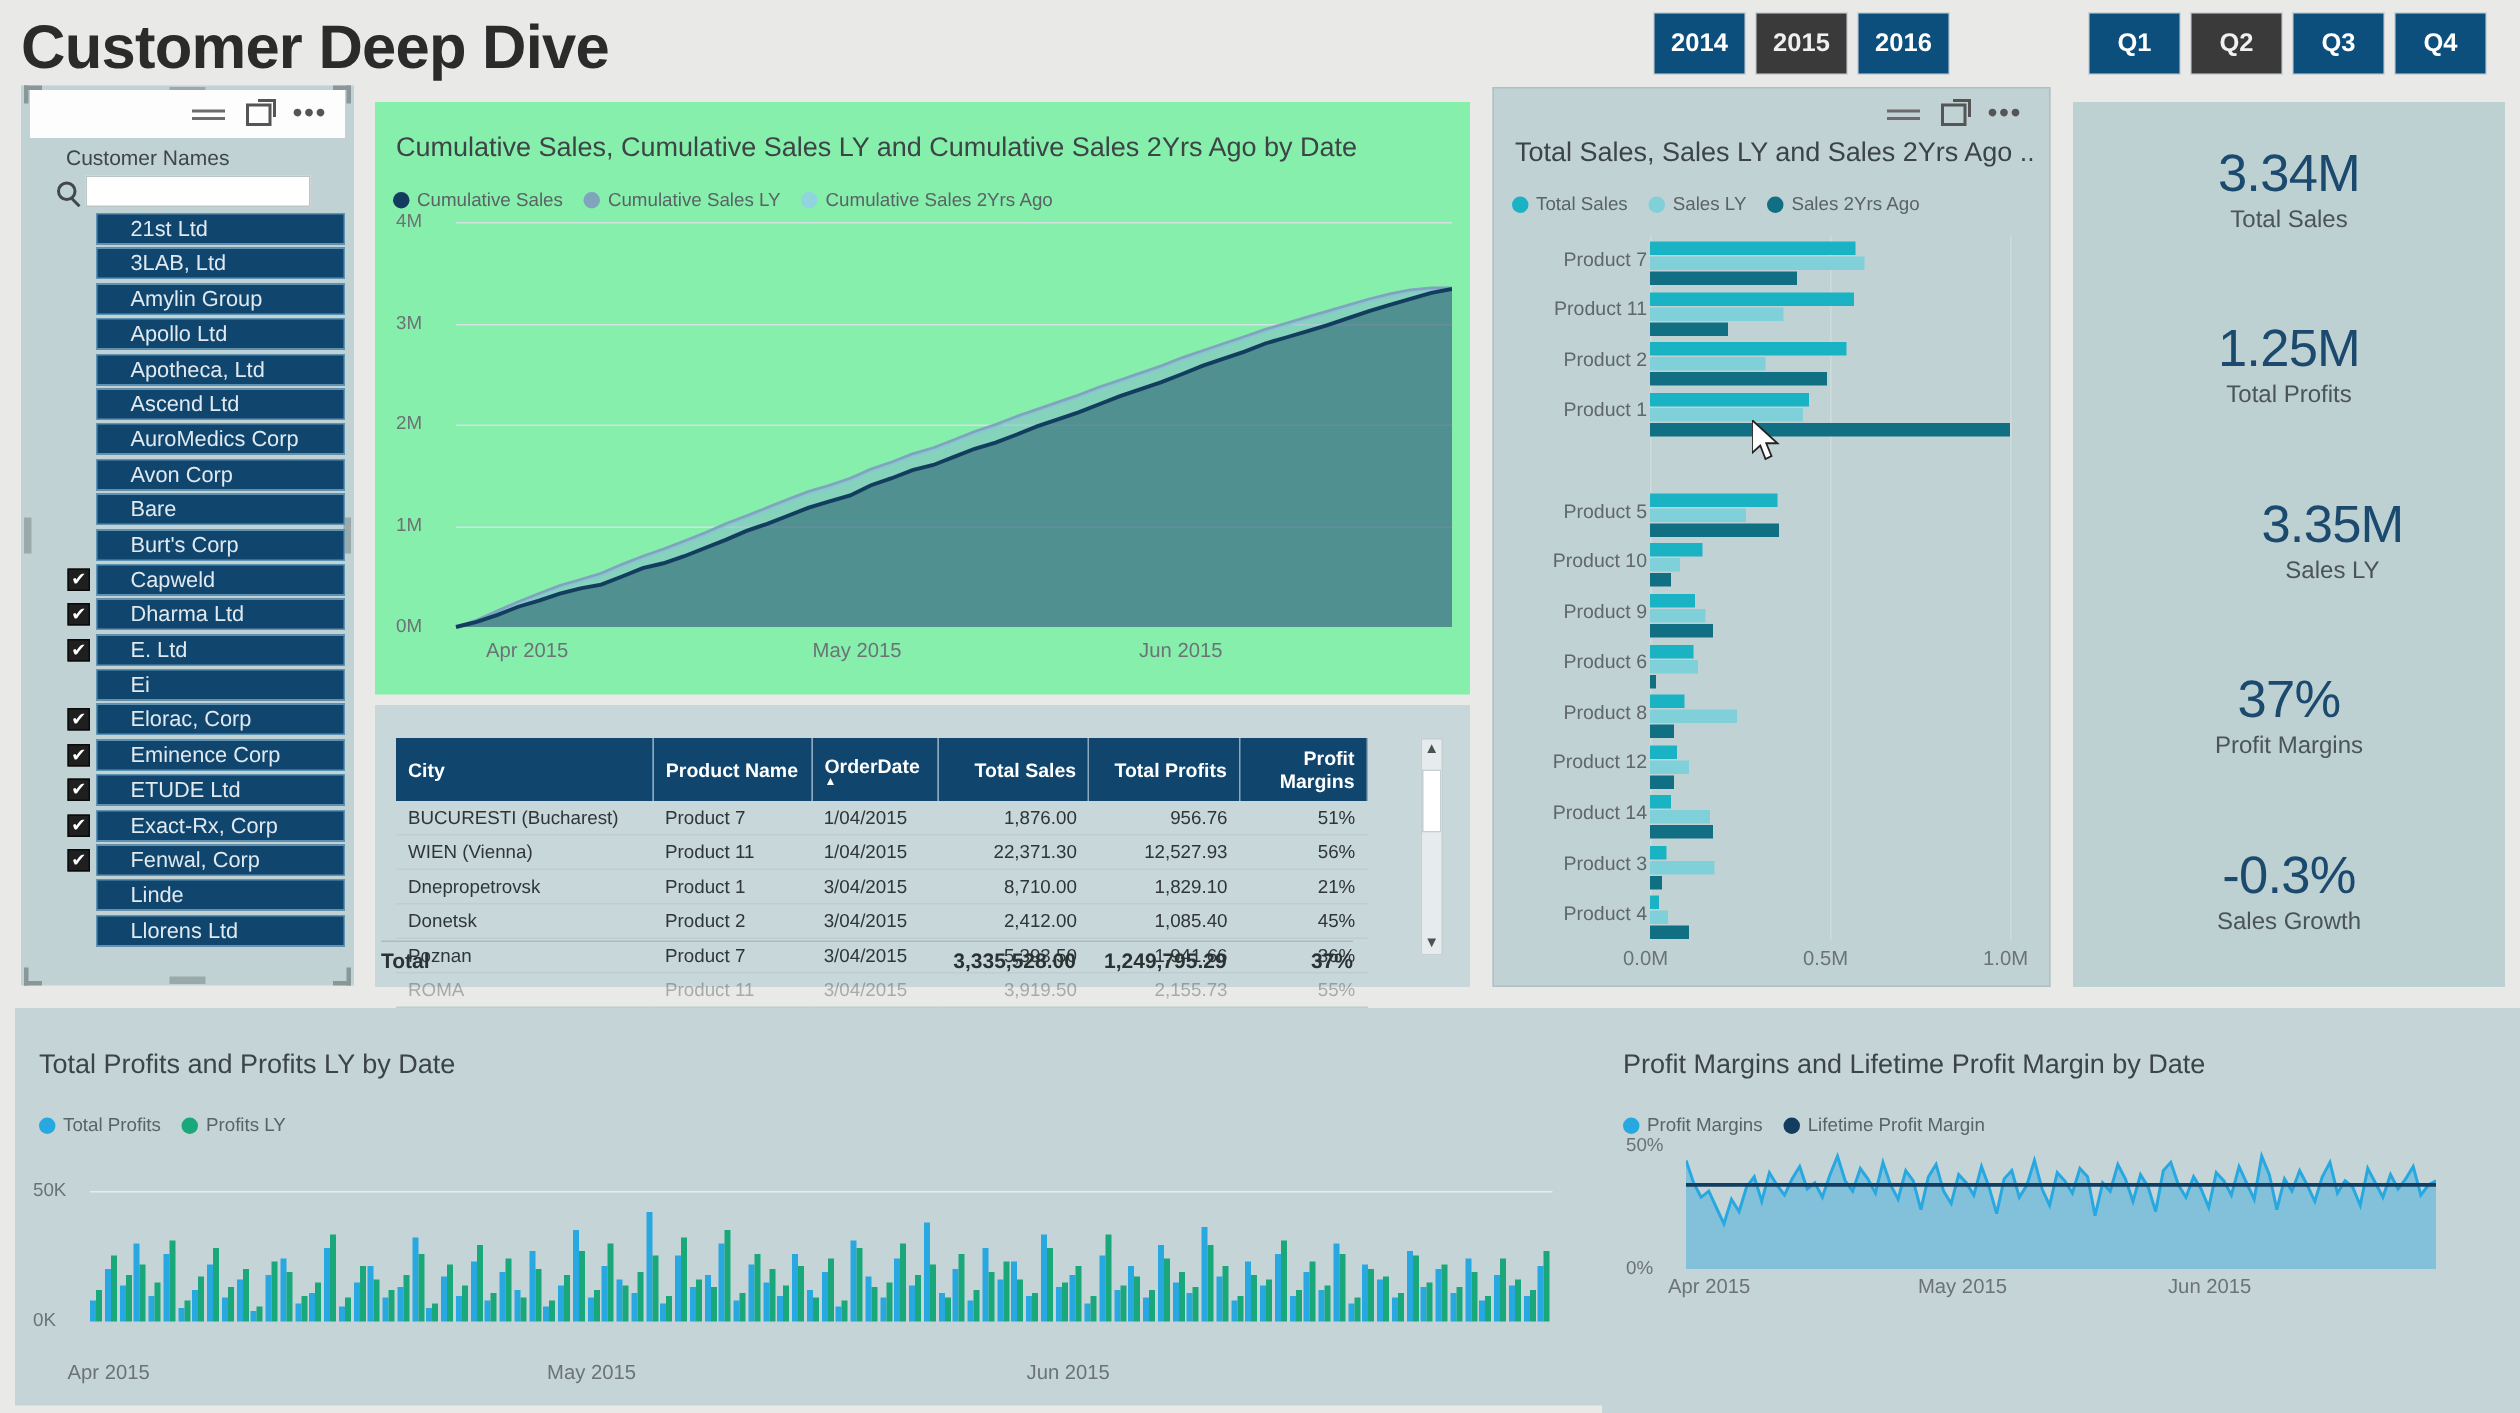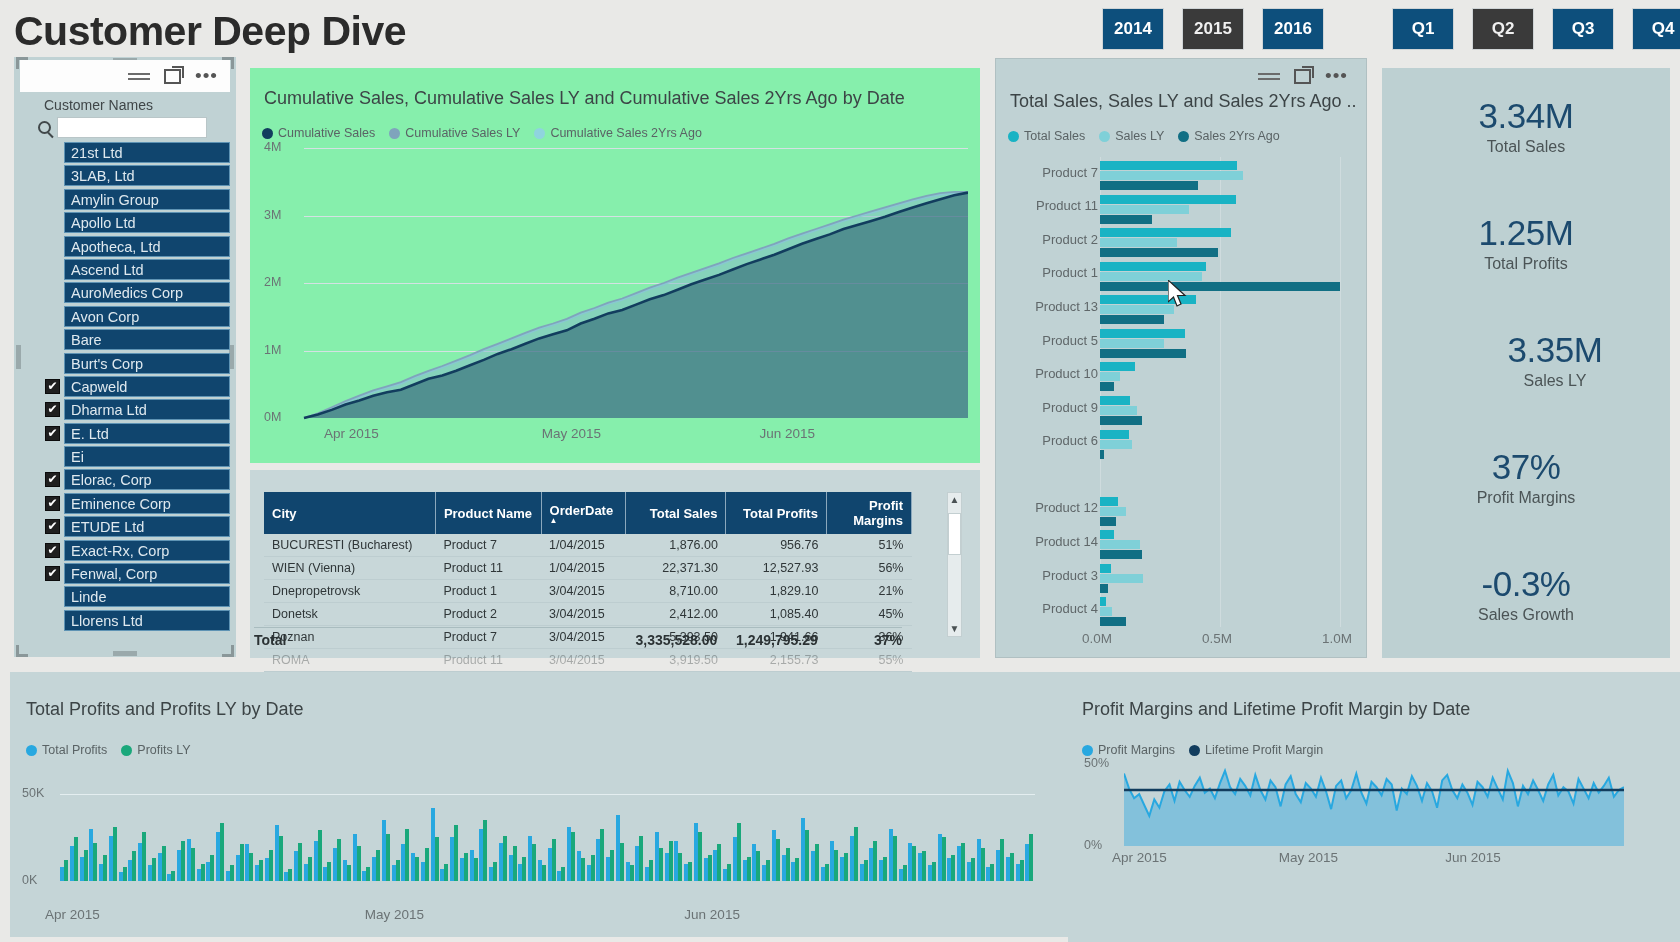--- a/index.html
+++ b/index.html
@@ -10,21 +10,21 @@
     overflow: hidden;
   }
   #root { position: relative; width: 1680px; height: 942px; background: #e9e9e7; }
 
   
   .page-title {
     position: absolute; left: 14px; top: 8px;
     font-size: 41px; font-weight: bold; color: #2b2b2b;
     letter-spacing: -0.5px;
   }
-  .filter-group { position: absolute; display: flex; gap: 18px; }
+  .filter-group { position: absolute; display: flex; gap: 6px; }
   #year-filter { left: 1102px; top: 8px; }
   #quarter-filter { left: 1392px; top: 8px; }
   .filter-btn {
     width: 62px; height: 42px;
     background: #0d4f7c; color: #ffffff;
     border: 1px solid #cfd4d6;
     font-size: 17px; font-weight: 600;
     display: flex; align-items: center; justify-content: center;
     cursor: pointer;
   }
@@ -76,21 +76,21 @@
   #slicer-list { position: absolute; left: 50px; top: 85px; width: 166px; }
   .slicer-row { position: relative; height: 23.4px; }
   .slicer-check {
     position: absolute; left: -19px; top: 3px; width: 15px; height: 15px;
     background: #1f1f1f; border: 1px solid #0b0b0b;
     color: #fff; font-size: 12px; line-height: 13px; text-align: center;
   }
   .slicer-chip {
     position: absolute; left: 0; top: 0; width: 166px; height: 21px;
     background: #10456e; border: 1px solid #5e93b4; color: #dfe9ef;
-    font-size: 14.5px; line-height: 20px; padding-left: 6px;
+    font-size: 14.5px; line-height: 20px; padding-left: 22px;
     white-space: nowrap; overflow: hidden;
   }
 
   
   #cum-chart { left: 250px; top: 68px; width: 730px; height: 395px; }
   #cum-title { position: absolute; left: 14px; top: 20px; }
   #cum-legend { position: absolute; left: 12px; top: 50px; }
   #cum-plot { position: absolute; left: 12px; top: 80px; width: 706px; height: 300px; }
   .ylab { position: absolute; font-size: 12.5px; color: #6b7375; }
   .xlab { position: absolute; font-size: 13.5px; color: #6b7375; }
@@ -433,26 +433,20 @@
           <div class="bar" style="top: 4px; width: 130.8px; background: rgb(25, 179, 196);"></div>
           <div class="bar" style="top: 14px; width: 76.8px; background: rgb(127, 208, 216);"></div>
           <div class="bar" style="top: 24px; width: 117.6px; background: rgb(17, 111, 132);"></div>
         </div>
         <div class="bar-row" style="top: 100.714px; height: 33.5714px;">
           <div class="bar-cat" style="top: 7.78571px;">Product 1</div>
           <div class="bar" style="top: 4px; width: 105.6px; background: rgb(25, 179, 196);"></div>
           <div class="bar" style="top: 14px; width: 102px; background: rgb(127, 208, 216);"></div>
           <div class="bar" style="top: 24px; width: 240px; background: rgb(17, 111, 132);"></div>
         </div>
-        <div class="bar-row" style="top: 134.286px; height: 33.5714px;">
-          <div class="bar-cat" style="top: 7.78571px;">Product 13</div>
-          <div class="bar" style="top: 4px; width: 96px; background: rgb(25, 179, 196);"></div>
-          <div class="bar" style="top: 14px; width: 74.4px; background: rgb(127, 208, 216);"></div>
-          <div class="bar" style="top: 24px; width: 63.6px; background: rgb(17, 111, 132);"></div>
-        </div>
         <div class="bar-row" style="top: 167.857px; height: 33.5714px;">
           <div class="bar-cat" style="top: 7.78571px;">Product 5</div>
           <div class="bar" style="top: 4px; width: 85.2px; background: rgb(25, 179, 196);"></div>
           <div class="bar" style="top: 14px; width: 63.6px; background: rgb(127, 208, 216);"></div>
           <div class="bar" style="top: 24px; width: 86.4px; background: rgb(17, 111, 132);"></div>
         </div>
         <div class="bar-row" style="top: 201.429px; height: 33.5714px;">
           <div class="bar-cat" style="top: 7.78571px;">Product 10</div>
           <div class="bar" style="top: 4px; width: 34.8px; background: rgb(25, 179, 196);"></div>
           <div class="bar" style="top: 14px; width: 20.4px; background: rgb(127, 208, 216);"></div>
@@ -462,20 +456,26 @@
           <div class="bar-cat" style="top: 7.78571px;">Product 9</div>
           <div class="bar" style="top: 4px; width: 30px; background: rgb(25, 179, 196);"></div>
           <div class="bar" style="top: 14px; width: 37.2px; background: rgb(127, 208, 216);"></div>
           <div class="bar" style="top: 24px; width: 42px; background: rgb(17, 111, 132);"></div>
         </div>
         <div class="bar-row" style="top: 268.571px; height: 33.5714px;">
           <div class="bar-cat" style="top: 7.78571px;">Product 6</div>
           <div class="bar" style="top: 4px; width: 28.8px; background: rgb(25, 179, 196);"></div>
           <div class="bar" style="top: 14px; width: 32.4px; background: rgb(127, 208, 216);"></div>
           <div class="bar" style="top: 24px; width: 3.6px; background: rgb(17, 111, 132);"></div>
+        </div>
+        <div class="bar-row" style="top: 302.143px; height: 33.5714px;">
+          <div class="bar-cat" style="top: 7.78571px;">Product 8</div>
+          <div class="bar" style="top: 4px; width: 22.8px; background: rgb(25, 179, 196);"></div>
+          <div class="bar" style="top: 14px; width: 57.6px; background: rgb(127, 208, 216);"></div>
+          <div class="bar" style="top: 24px; width: 15.6px; background: rgb(17, 111, 132);"></div>
         </div>
         <div class="bar-row" style="top: 335.714px; height: 33.5714px;">
           <div class="bar-cat" style="top: 7.78571px;">Product 12</div>
           <div class="bar" style="top: 4px; width: 18px; background: rgb(25, 179, 196);"></div>
           <div class="bar" style="top: 14px; width: 26.4px; background: rgb(127, 208, 216);"></div>
           <div class="bar" style="top: 24px; width: 15.6px; background: rgb(17, 111, 132);"></div>
         </div>
         <div class="bar-row" style="top: 369.286px; height: 33.5714px;">
           <div class="bar-cat" style="top: 7.78571px;">Product 14</div>
           <div class="bar" style="top: 4px; width: 14.4px; background: rgb(25, 179, 196);"></div>

